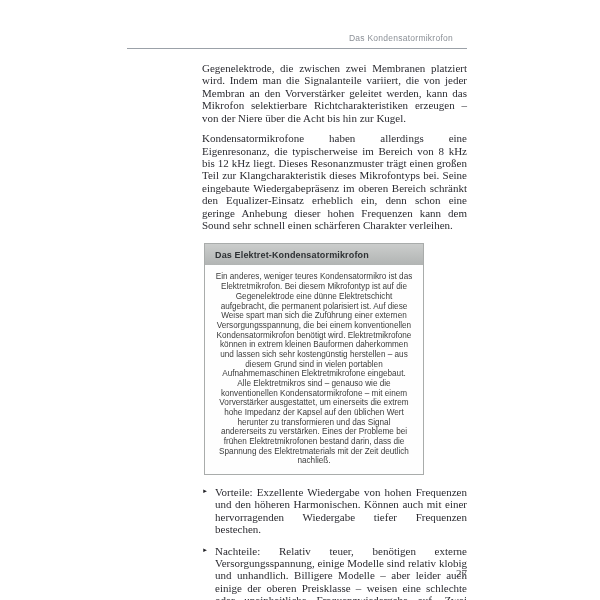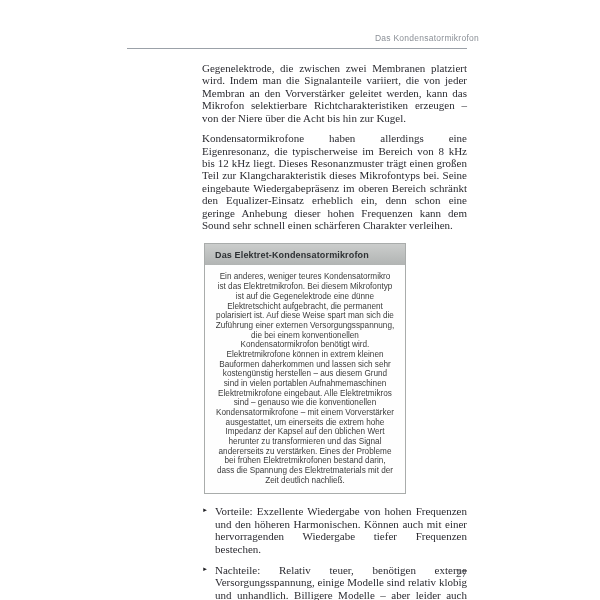--- a/index.html
+++ b/index.html
@@ -9,21 +9,21 @@
     font-family: "Liberation Serif", serif;
     overflow: hidden;
   }
   .page {
     position: relative;
     width: 600px; height: 600px;
     background: #ffffff;
   }
   .running-header {
     position: absolute;
-    top: 33px; left: 139px; width: 340px;
+    top: 33px; left: 113px; width: 340px;
     text-align: right;
     font-family: "Liberation Sans", sans-serif;
     font-size: 8.5px;
     letter-spacing: 0.25px;
     color: #8b9097;
   }
   .header-rule {
     position: absolute;
     top: 48px; left: 127px; width: 340px;
     border-top: 1px solid #9ba1a8;
@@ -34,21 +34,21 @@
   }
   p.serif {
     margin: 0 0 8px 0;
     font-size: 11px;
     line-height: 1.13;
     color: #2b2b31;
     text-align: justify;
   }
   .infobox {
     margin: 12px 0 11px 2px;
-    width: 202px;
+    width: 220px;
     border: 1px solid #a9acab;
     background: #fefefe;
     box-sizing: border-box;
   }
   .infobox-header {
     background: linear-gradient(to bottom, #cbcdcc, #b1b4b3);
     font-family: "Liberation Sans", sans-serif;
     font-weight: bold;
     font-size: 9px;
     color: #2d3033;

